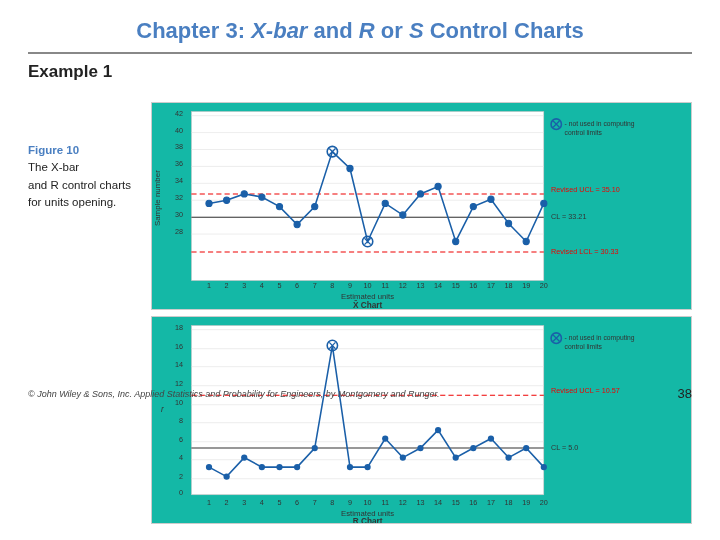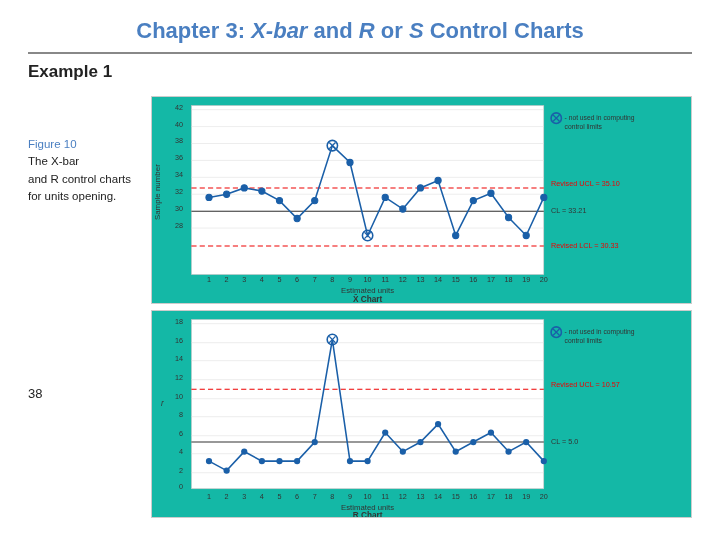--- a/index.html
+++ b/index.html
@@ -27,38 +27,38 @@
     .title em { font-style: italic; }
     .divider {
       border: none;
       border-top: 2px solid #888;
       margin-bottom: 8px;
     }
     .example-label {
       font-size: 17px;
       font-weight: bold;
       color: #222;
-      margin-bottom: 14px;
+      margin-bottom: 20px;
     }
     .content-area {
       display: flex;
       flex-direction: row;
       gap: 8px;
       height: 420px;
     }
     .figure-caption {
       width: 115px;
       flex-shrink: 0;
       padding-top: 40px;
       font-size: 11.5px;
       color: #222;
       line-height: 1.5;
     }
     .figure-caption .fig-num {
-      font-weight: normal;
+      font-weight: bold;
       color: #4a7fc1;
     }
     .charts-area {
       flex: 1;
       display: flex;
       flex-direction: column;
       gap: 6px;
     }
     .chart-container {
       flex: 1;
@@ -296,15 +296,16 @@
 
           <text x="385" y="72" font-size="7" fill="#e00">Revised UCL = 10.57</text>
 
           <text x="385" y="126" font-size="7" fill="#333">CL = 5.0</text>
         </svg>
       </div>
     </div>
   </div>
 
   <div class="footer">
+    <span class="footer-text">© John Wiley &amp; Sons, Inc. Applied Statistics and Probability for Engineers, by Montgomery and Runger.</span>
     <span class="page-num">38</span>
   </div>
 </div>
 
 </body></html>

